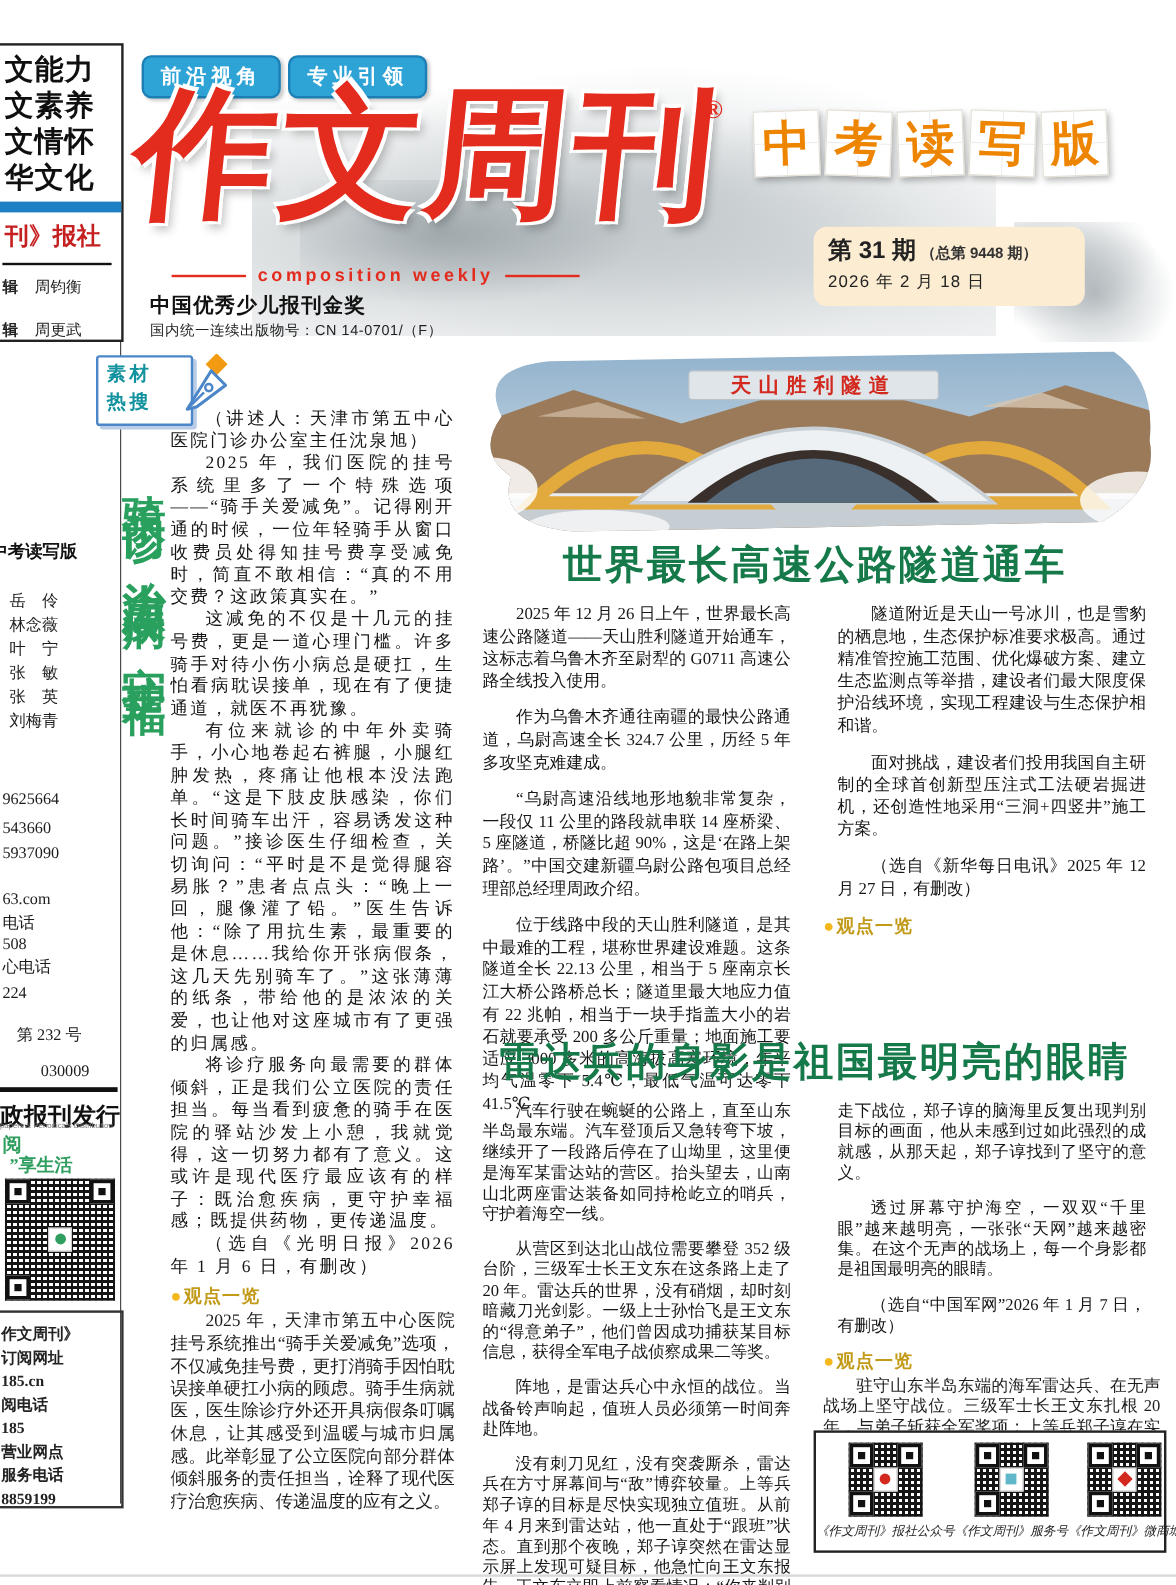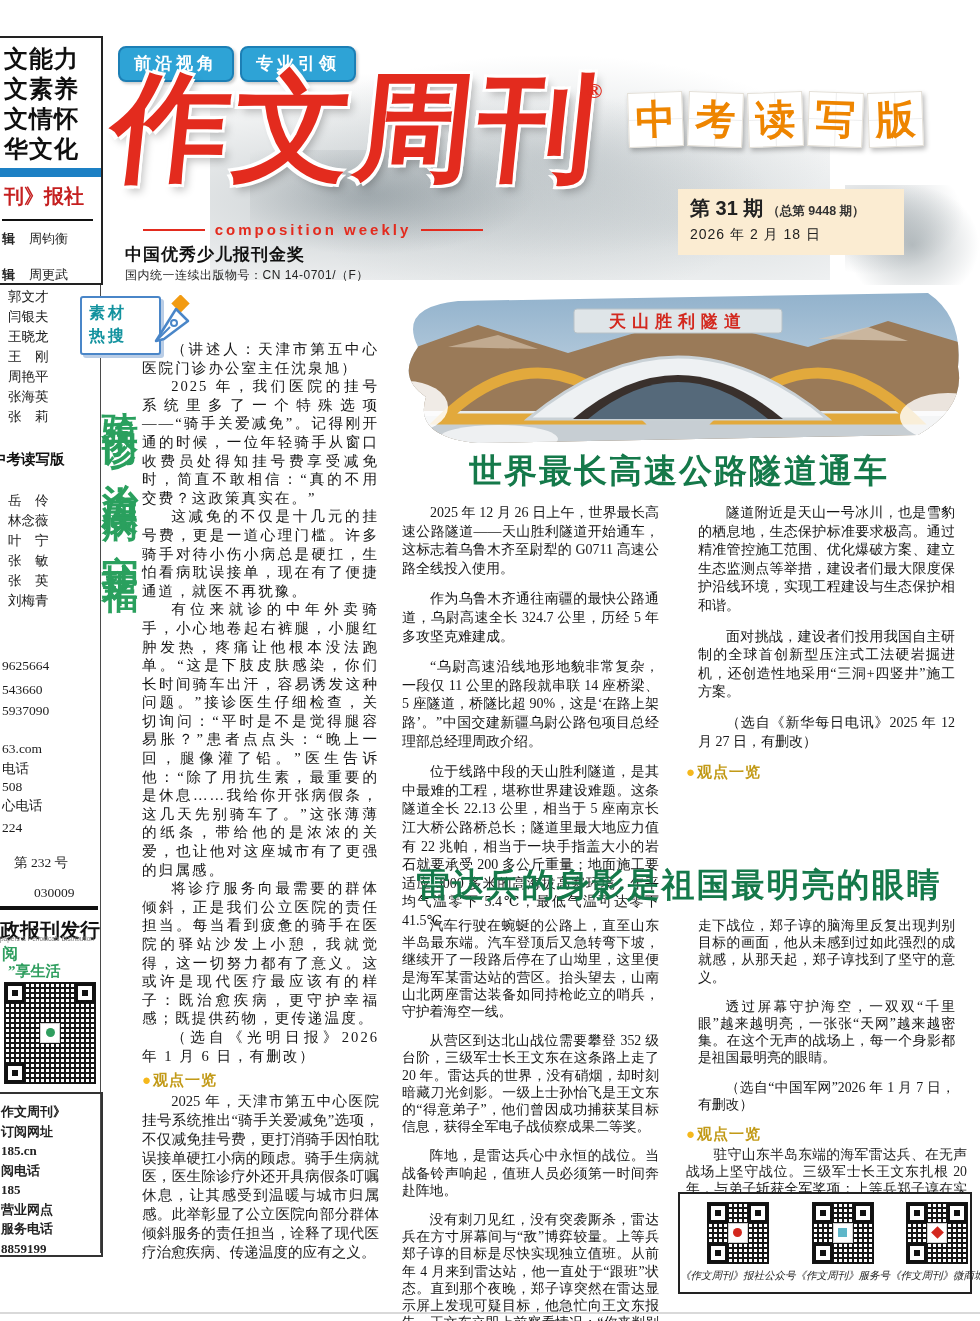--- a/index.html
+++ b/index.html
@@ -58,21 +58,21 @@
             font-family:"Liberation Sans","DejaVu Sans",sans-serif;}
   .mh-issn{position:absolute;left:125px;top:267px;font-size:12px;color:#222;letter-spacing:.5px;
            font-family:"Liberation Sans","DejaVu Sans",sans-serif;}
   .ed-tiles{position:absolute;left:628px;top:92px;display:flex;gap:5px;}
   .ed-tile{width:53px;height:53px;background:#fff;border:1px solid #e4e0d8;box-shadow:2px 3px 5px rgba(0,0,0,.28);
            display:flex;align-items:center;justify-content:center;font-size:40px;font-weight:700;color:#ee8500;
            background-image:linear-gradient(#eee,#eee),linear-gradient(90deg,#eee,#eee);
            background-size:100% 1px,1px 100%;background-position:center center;background-repeat:no-repeat;}
   .ed-tile:nth-child(odd){transform:rotate(-2deg);}
   .ed-tile:nth-child(even){transform:rotate(2deg);}
-  .issue-box{position:absolute;left:678px;top:189px;width:202px;height:60px;background:#fbecd2;border-radius:0;
+  .issue-box{position:absolute;left:678px;top:189px;width:202px;height:60px;background:#fbecd2;border-radius:11px;
              padding:6px 12px 0 12px;font-family:"Liberation Sans","DejaVu Sans",sans-serif;}
   .issue-no{font-size:20px;font-weight:800;color:#222;}
   .issue-total{font-size:12.5px;font-weight:600;color:#333;margin-left:4px;}
   .issue-date{font-size:14px;color:#222;margin-top:4px;letter-spacing:1px;}
   
   .hot-badge{position:absolute;left:80px;top:296px;width:70px;height:52px;background:#fff;border:2px solid #4a86c8;
              border-radius:3px;box-shadow:3px 3px 0 #b9cde6;padding:3px 0 0 7px;}
   .hot-badge div{font-size:16px;font-weight:800;color:#12929e;line-height:23px;letter-spacing:3px;
                  font-family:"Liberation Sans","DejaVu Sans",sans-serif;}
   .pen-icon{position:absolute;left:146px;top:295px;}
@@ -115,29 +115,20 @@
     <div class="sb-big" style="padding-top:0">文素养</div>
     <div class="sb-big" style="padding-top:0">文情怀</div>
     <div class="sb-big" style="padding-top:0">华文化</div>
     <div class="sb-bluebar"></div>
     <div class="sb-press">刊》报社</div>
     <div class="sb-rule"></div>
     <div class="sb-ed"><span class="r">辑</span><span>周钧衡</span></div>
     <div class="sb-ed" style="margin-top:18px"><span class="r">辑</span><span>周更武</span></div>
   </div>
 
-  <div class="abs" style="left:0;top:288px;">
-    <div class="sb-name">郭文才</div>
-    <div class="sb-name">闫银夫</div>
-    <div class="sb-name">王晓龙</div>
-    <div class="sb-name">王　刚</div>
-    <div class="sb-name">周艳平</div>
-    <div class="sb-name">张海英</div>
-    <div class="sb-name">张　莉</div>
-  </div>
 
   <div class="abs" style="left:-8px;top:450px;font-size:14.5px;font-weight:600;color:#111;white-space:nowrap;">中考读写版</div>
 
   <div class="abs" style="left:0;top:492px;">
     <div class="sb-name">岳　伶</div>
     <div class="sb-name">林念薇</div>
     <div class="sb-name">叶　宁</div>
     <div class="sb-name">张　敏</div>
     <div class="sb-name">张　英</div>
     <div class="sb-name">刘梅青</div>

